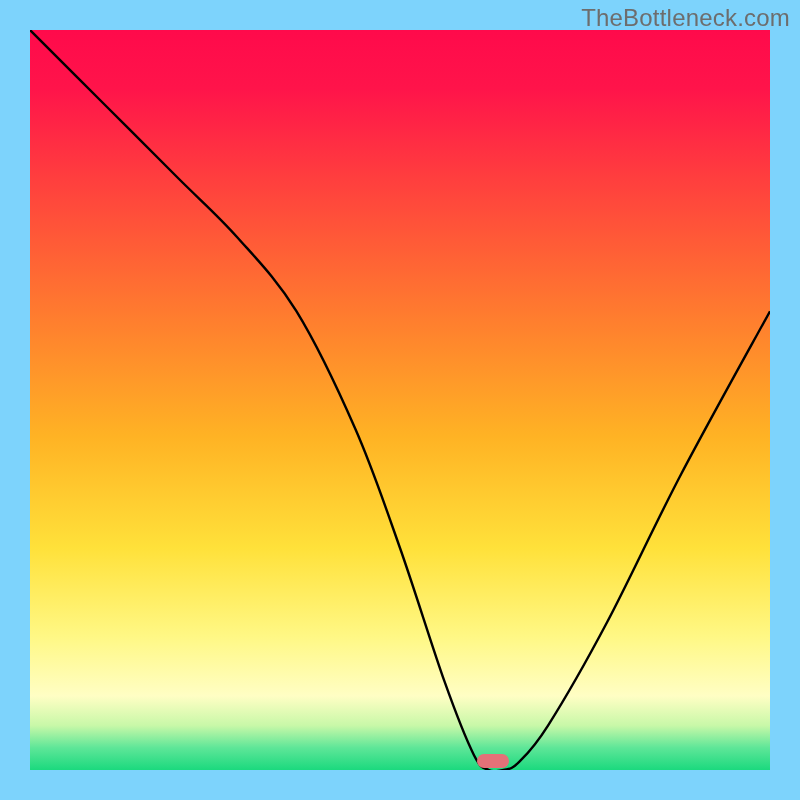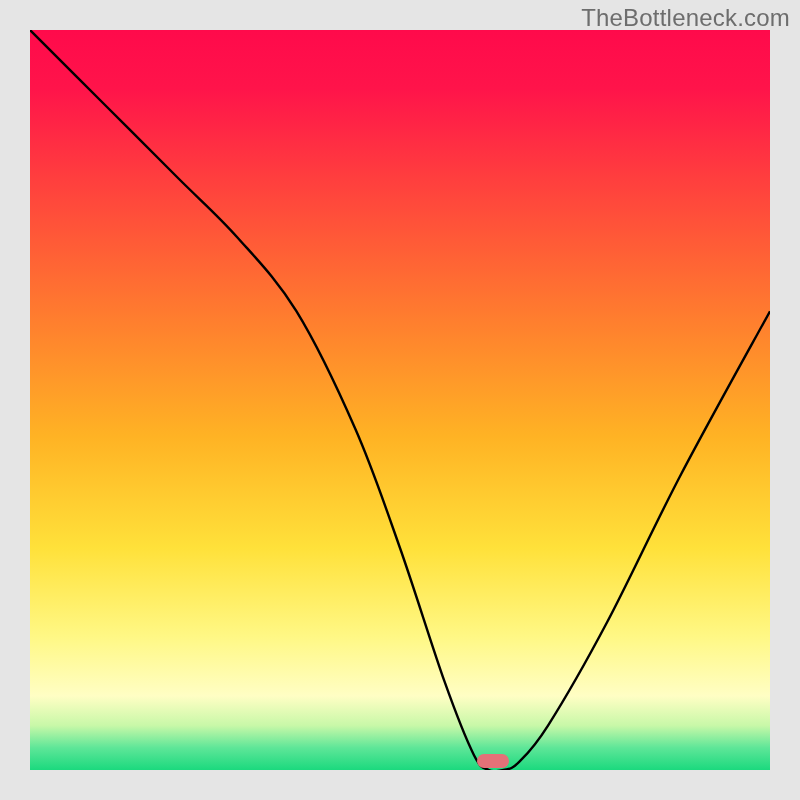--- a/index.html
+++ b/index.html
@@ -8,21 +8,21 @@
     width: 800px;
     height: 800px;
     background: #000;
     overflow: hidden;
     font-family: Arial, Helvetica, sans-serif;
   }
   .frame {
     position: relative;
     width: 800px;
     height: 800px;
-    background: #e5e5e5;
+    background: #7dd3fc;
   }
   .watermark {
     position: absolute;
     top: 4px;
     right: 10px;
     color: #6d6d6d;
     font-size: 24px;
     font-weight: 400;
     letter-spacing: 0.2px;
     z-index: 5;

